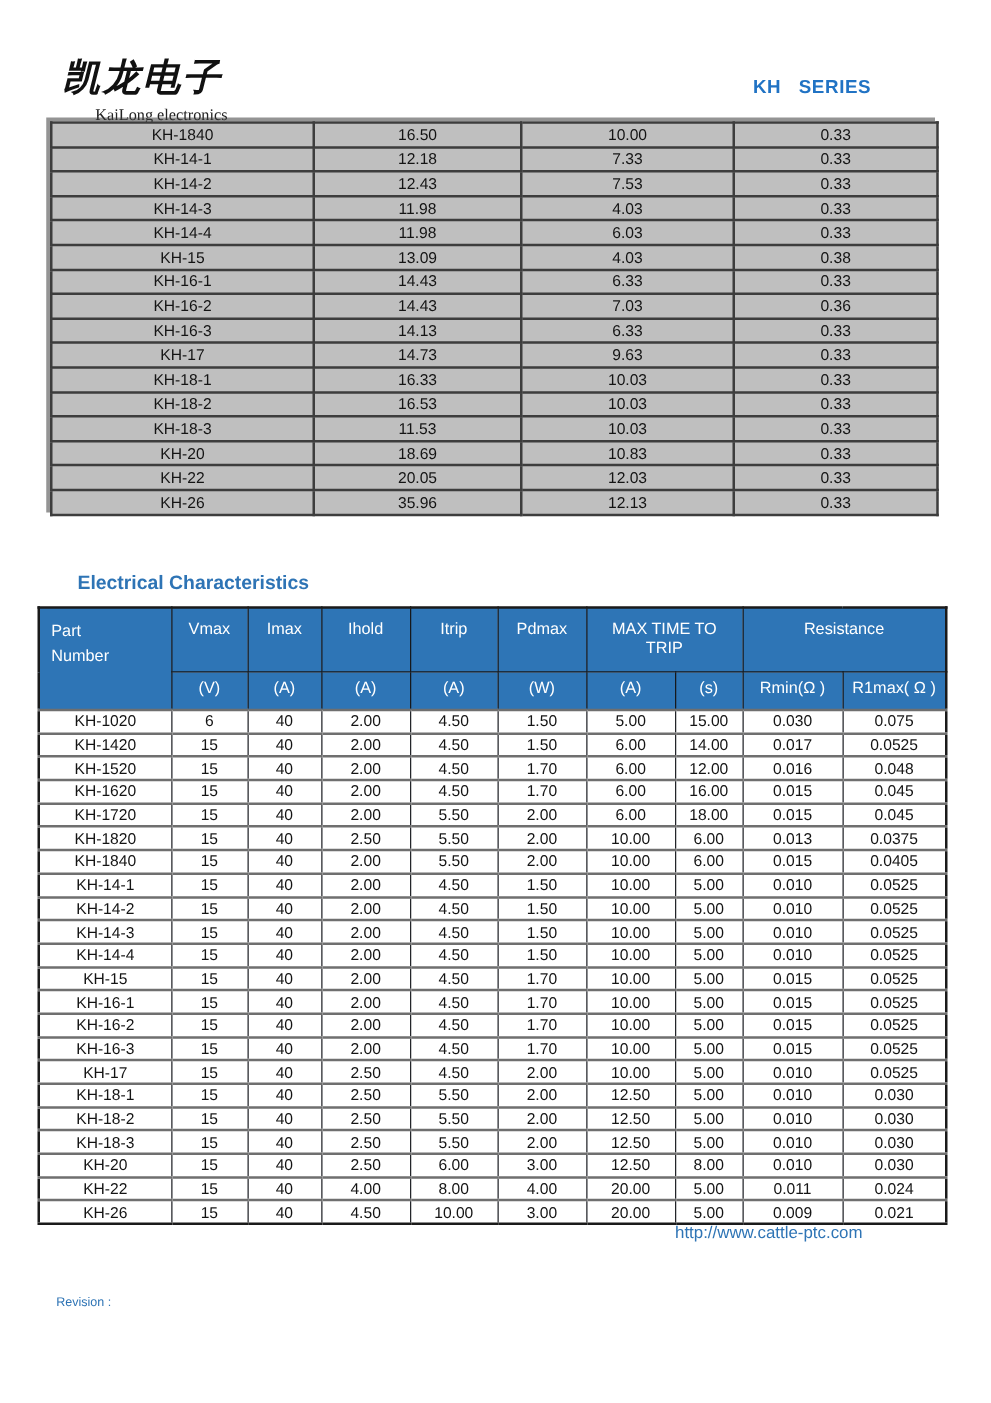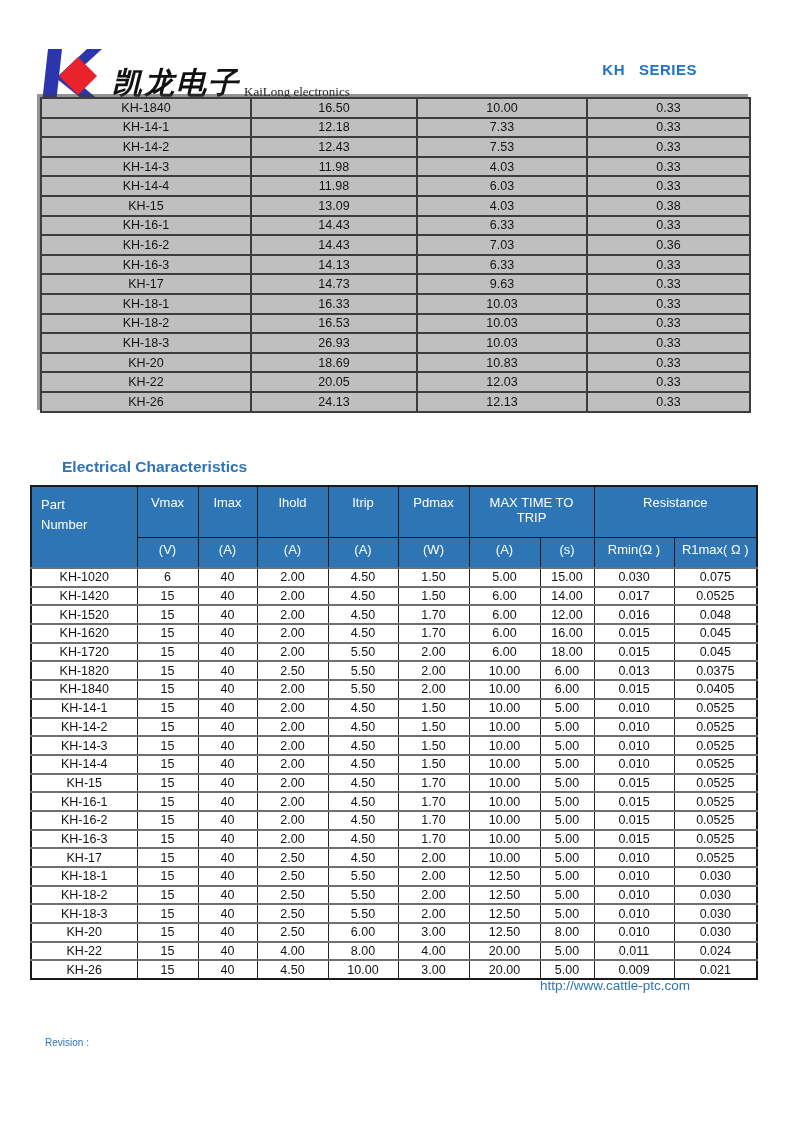--- a/index.html
+++ b/index.html
@@ -1,21 +1,21 @@
 <!DOCTYPE html>
 <html><head>
 <meta charset="utf-8">
 <style>
   html,body{margin:0;padding:0;background:#ffffff;}
   .page{
     position:relative;width:793px;height:1122px;background:#ffffff;
     font-family:"Liberation Sans", sans-serif;color:#1a1a1a;overflow:hidden;
   }
   
-  .brand{position:absolute;left:42px;top:48px;height:56px;display:flex;align-items:flex-end;}
+  .brand{position:absolute;left:42px;top:48px;height:56px;display:flex;align-items:flex-end;flex-direction:column;}
   .logo-mark{width:62px;height:56px;display:block;}
   .logo-cn{
     font-family:"DejaVu Serif", serif;font-weight:bold;font-style:italic;
     font-size:30px;line-height:1;color:#111;margin:0 4px 6px 8px;letter-spacing:2px;
   }
   .logo-en{
     font-family:"Liberation Serif", serif;font-size:13px;color:#222;margin-bottom:4px;
   }
   .series{
     position:absolute;right:96px;top:61px;font-size:15px;font-weight:bold;
@@ -155,39 +155,39 @@
           <td>0.33</td>
         </tr>
         <tr>
           <td>KH-18-2</td>
           <td>16.53</td>
           <td>10.03</td>
           <td>0.33</td>
         </tr>
         <tr>
           <td>KH-18-3</td>
-          <td>26.93</td>
+          <td>11.53</td>
           <td>10.03</td>
           <td>0.33</td>
         </tr>
         <tr>
           <td>KH-20</td>
           <td>18.69</td>
           <td>10.83</td>
           <td>0.33</td>
         </tr>
         <tr>
           <td>KH-22</td>
           <td>20.05</td>
           <td>12.03</td>
           <td>0.33</td>
         </tr>
         <tr>
           <td>KH-26</td>
-          <td>24.13</td>
+          <td>35.96</td>
           <td>12.13</td>
           <td>0.33</td>
         </tr>
       </tbody>
   </table>
 
   <h2 class="ec-title">Electrical Characteristics</h2>
 
   <table class="ec-table">
     <colgroup>

